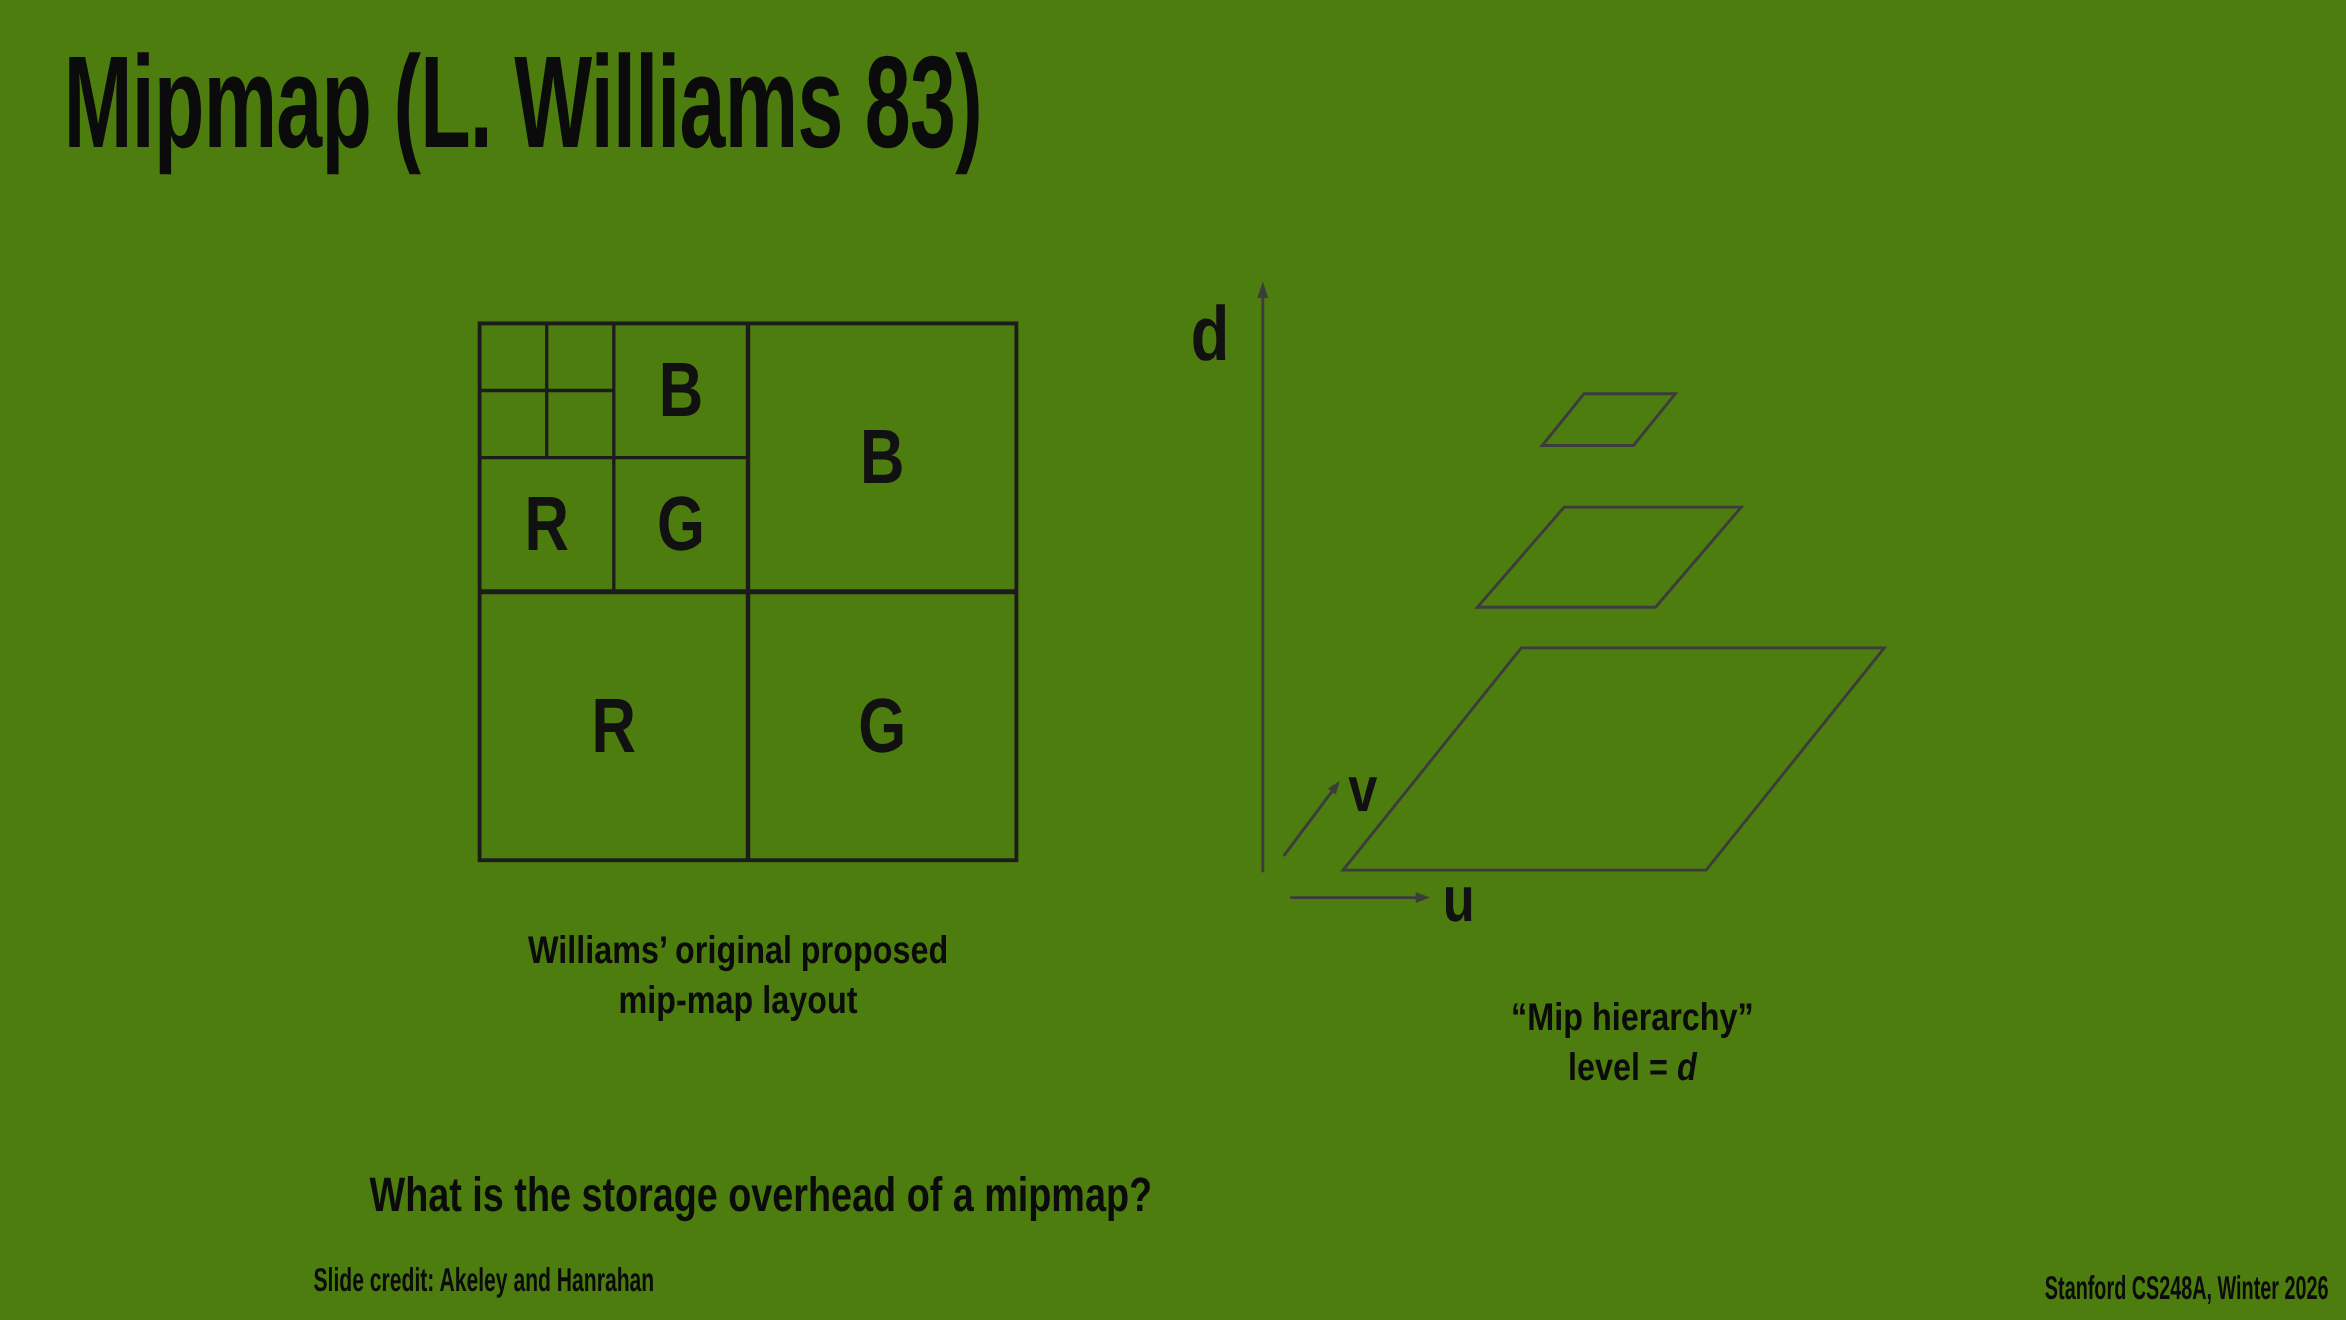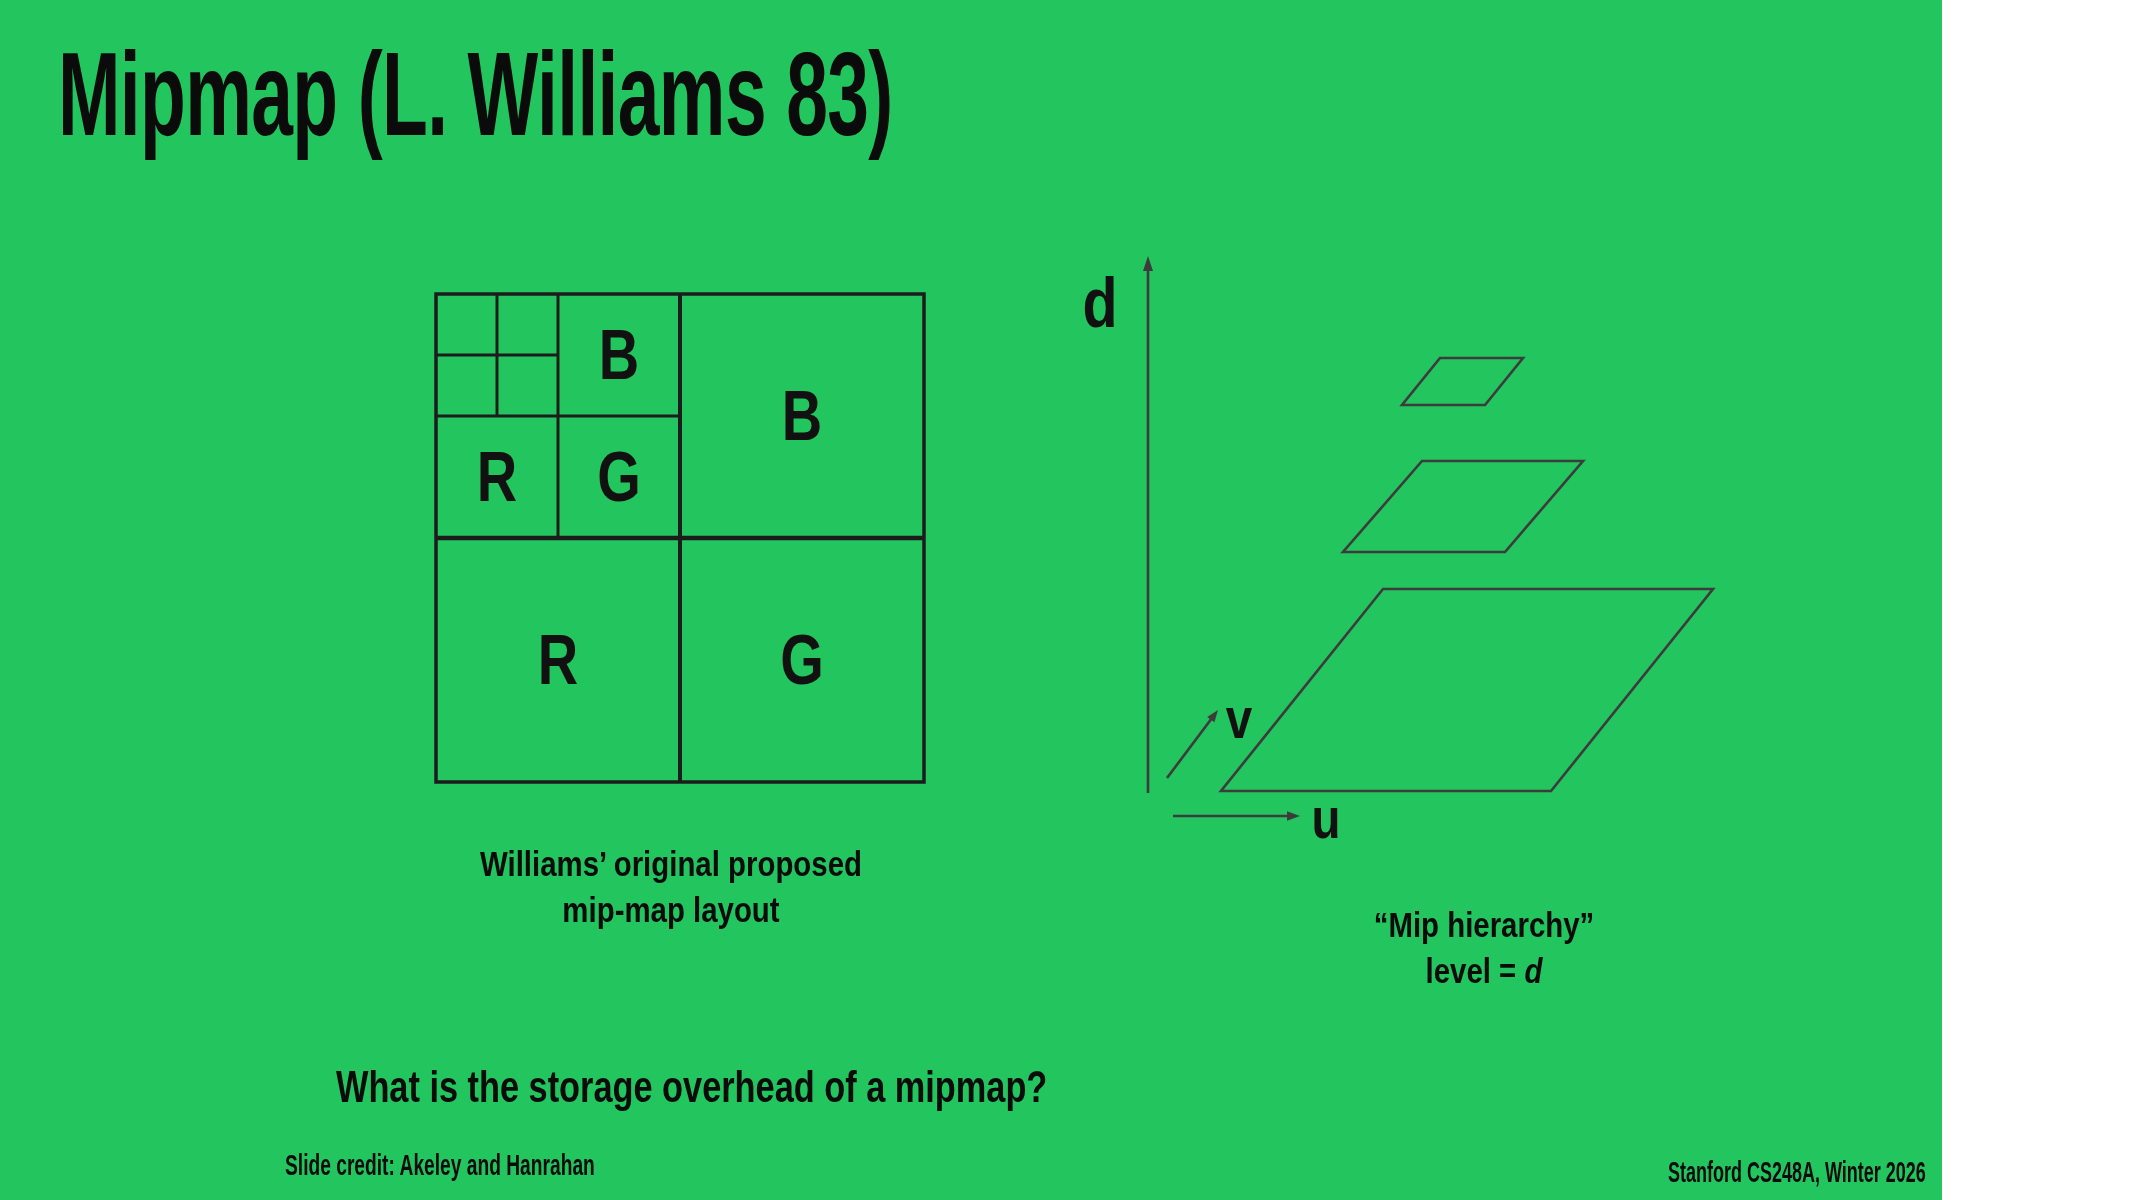--- a/index.html
+++ b/index.html
@@ -1,19 +1,19 @@
 <!DOCTYPE html>
 <html><head>
 <meta charset="utf-8">
 <style>
   html,body{margin:0;padding:0;background:#ffffff;}
   .slide{
     position:relative;
-    width:1942px;height:1200px;
-    background:#22c55e;
+    width:2133px;height:1200px;
+    background:#4d7c0f;
     font-family:"Liberation Sans",sans-serif;
     color:#0b0b0b;
     overflow:hidden;
   }
   .abs{position:absolute;}
   .title{
     left:58px;top:25px;
     font-size:119px;font-weight:700;line-height:normal;
     letter-spacing:-1px;white-space:nowrap;
     transform:scaleX(0.63);transform-origin:0 0;

